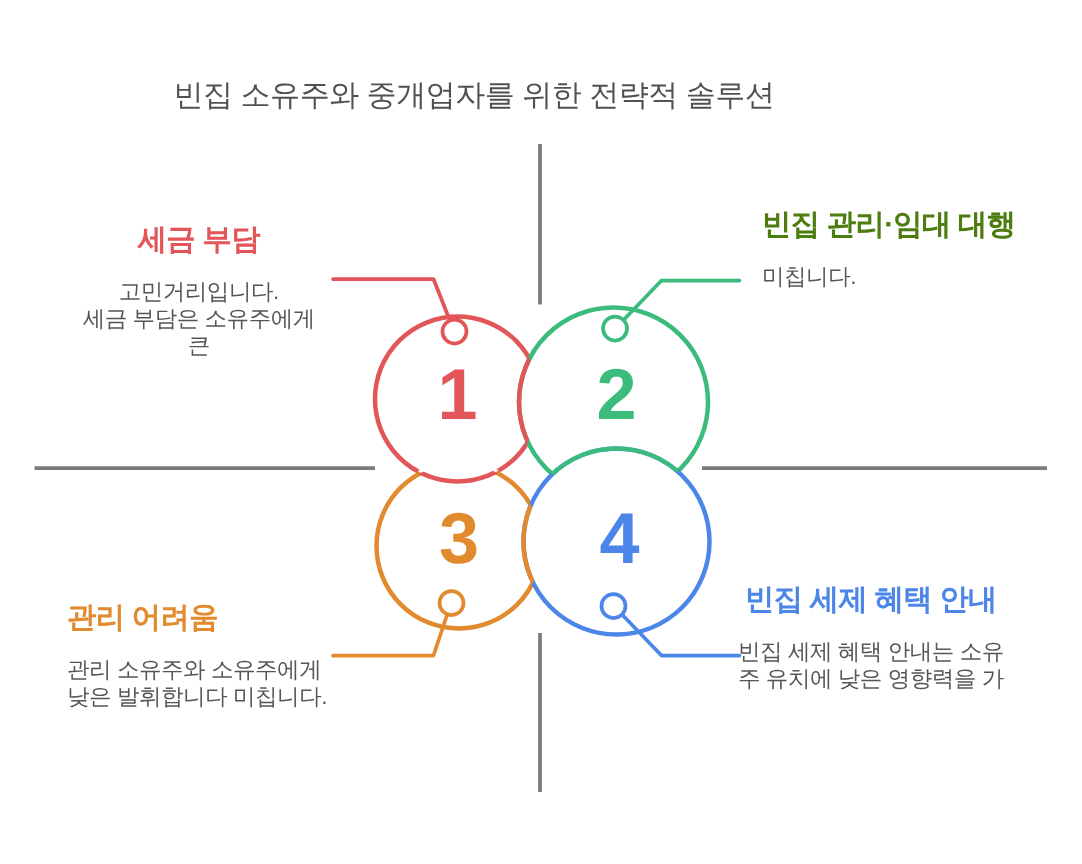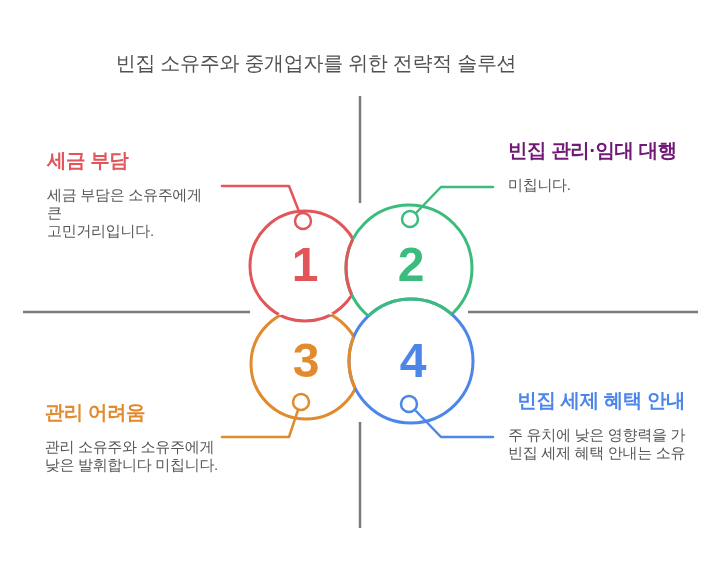--- a/index.html
+++ b/index.html
@@ -8,26 +8,26 @@
     font-family:"Liberation Sans","DejaVu Sans",sans-serif;
   }
   #diagram-svg{position:absolute;left:0;top:0;}
   .page-title{
     position:absolute;top:50px;left:0;width:632px;text-align:center;
     font-size:20px;font-weight:400;color:#515154;letter-spacing:-0.3px;
   }
   .block{position:absolute;}
   .block h2{margin:0 0 15px 0;font-size:19.5px;line-height:1.15;font-weight:bold;letter-spacing:-0.4px;}
   .block .line{font-size:15px;line-height:17.6px;color:#565659;letter-spacing:-0.3px;}
-  .block.tl{right:503px;top:149px;text-align:left;margin-left:47px;}
+  .block.tl{right:503px;top:149px;text-align:center;margin-left:47px;}
   .block.tr{left:508px;top:139px;text-align:left;}
   .block.bl{right:503px;top:401px;}
-  .block.br{left:508px;top:389px;text-align:right;}
+  .block.br{left:492px;top:389px;text-align:center;}
   .hd-red{color:#E25558;}
-  .hd-green{color:#701a75;}
+  .hd-green{color:#4d7c0f;}
   .hd-orange{color:#E18A2E;}
   .hd-blue{color:#4D86E9;}
   .num{font-weight:bold;font-size:48px;font-family:"Liberation Sans","DejaVu Sans",sans-serif;}
 </style>
 </head>
 <body>
 
 <div id="stage">
 
   <div class="page-title">빈집 소유주와 중개업자를 위한 전략적 솔루션</div>
@@ -100,34 +100,34 @@
     <g text-anchor="middle">
       <text class="num" x="305" y="264" dominant-baseline="central" fill="#E25558">1</text>
       <text class="num" x="411" y="264" dominant-baseline="central" fill="#3CBC7C">2</text>
       <text class="num" x="306" y="360" dominant-baseline="central" fill="#E18A2E">3</text>
       <text class="num" x="413" y="360" dominant-baseline="central" fill="#4D86E9">4</text>
     </g>
   </svg>
 
   <div class="block tl">
     <h2 class="hd-red">세금 부담</h2>
+    <div class="line">고민거리입니다.</div>
     <div class="line">세금 부담은 소유주에게 큰</div>
-    <div class="line">고민거리입니다.</div>
   </div>
 
   <div class="block tr">
     <h2 class="hd-green">빈집 관리·임대 대행</h2>
     <div class="line">미칩니다.</div>
   </div>
 
   <div class="block bl">
     <h2 class="hd-orange">관리 어려움</h2>
     <div class="line">관리 소유주와 소유주에게</div>
     <div class="line">낮은 발휘합니다 미칩니다.</div>
   </div>
 
   <div class="block br">
     <h2 class="hd-blue">빈집 세제 혜택 안내</h2>
+    <div class="line">빈집 세제 혜택 안내는 소유</div>
     <div class="line">주 유치에 낮은 영향력을 가</div>
-    <div class="line">빈집 세제 혜택 안내는 소유</div>
   </div>
 
 </div>
 
 </body></html>

